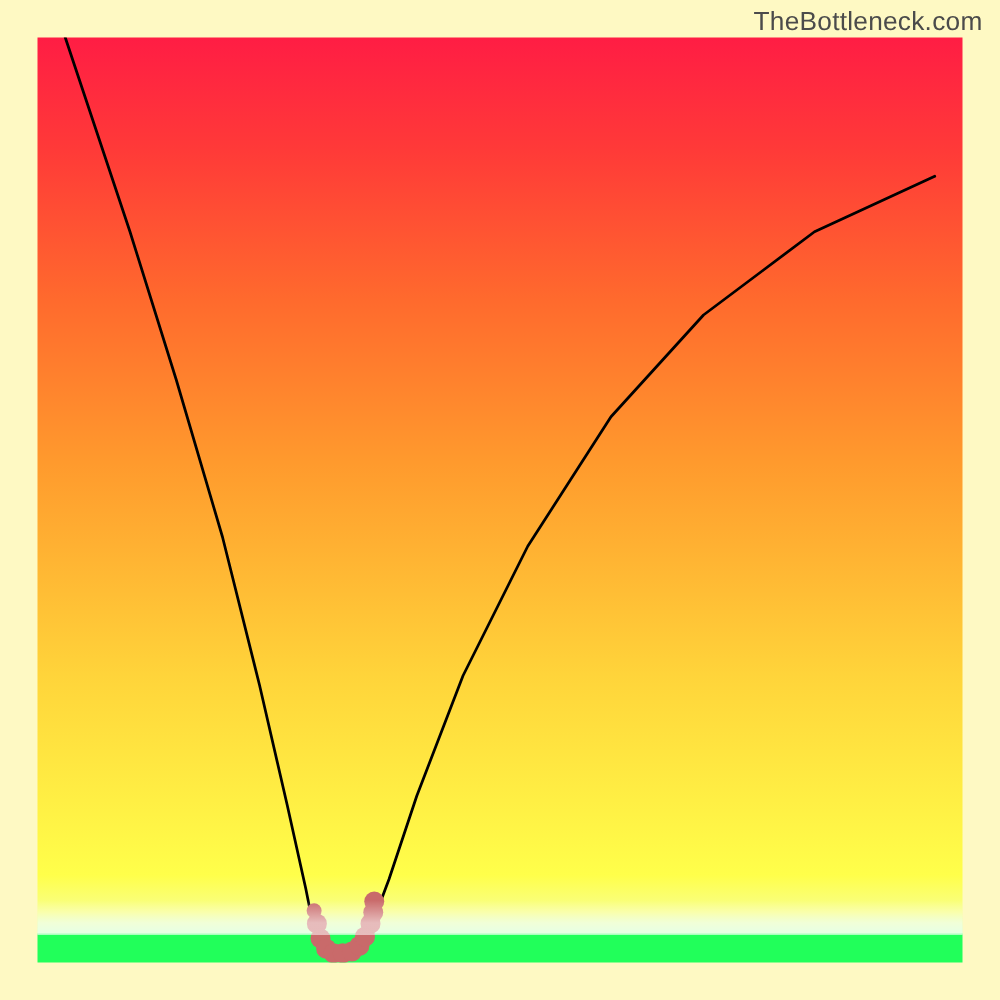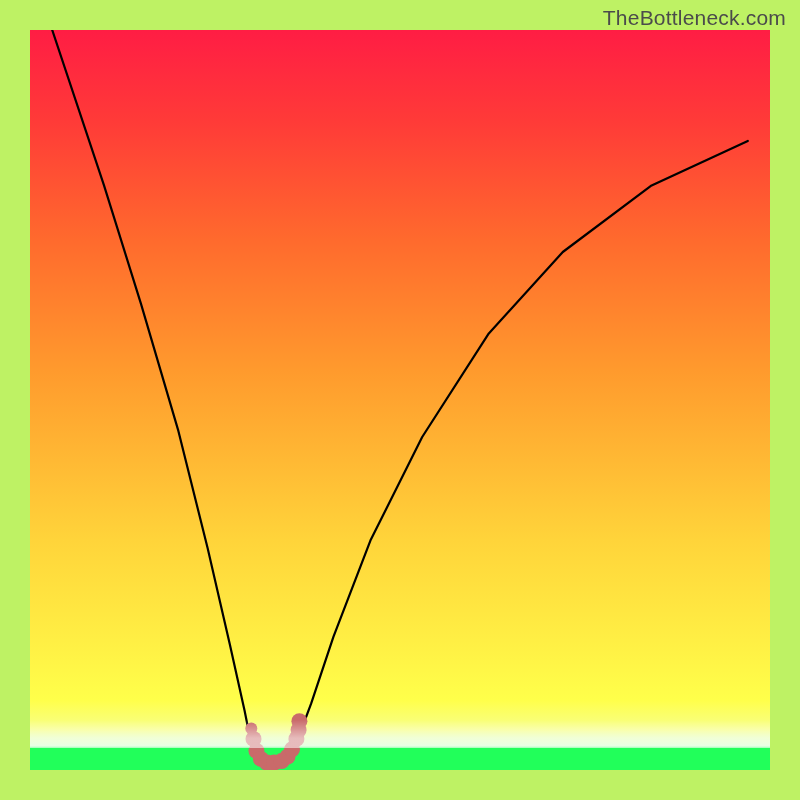--- a/index.html
+++ b/index.html
@@ -8,21 +8,21 @@
     width: 800px;
     height: 800px;
     background: #000;
     overflow: hidden;
     font-family: Arial, Helvetica, sans-serif;
   }
   #stage {
     position: relative;
     width: 800px;
     height: 800px;
-    background: #bef264;
+    background: #fef9c3;
   }
   #plot-area {
     position: absolute;
     left: 30px;
     top: 30px;
     width: 740px;
     height: 740px;
     
     background:
       linear-gradient(to top,

